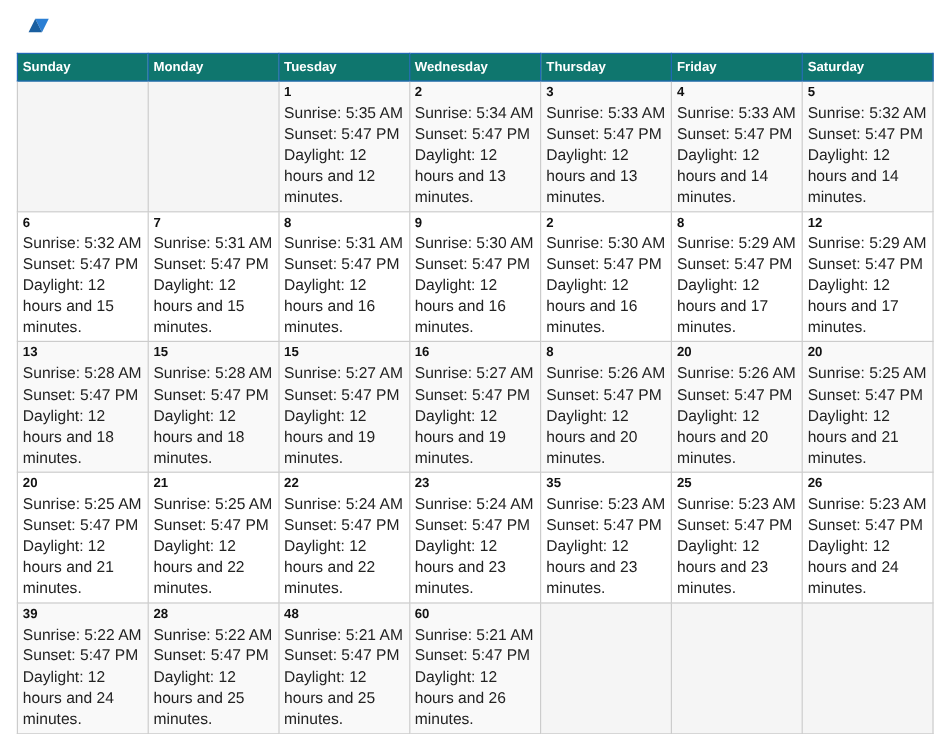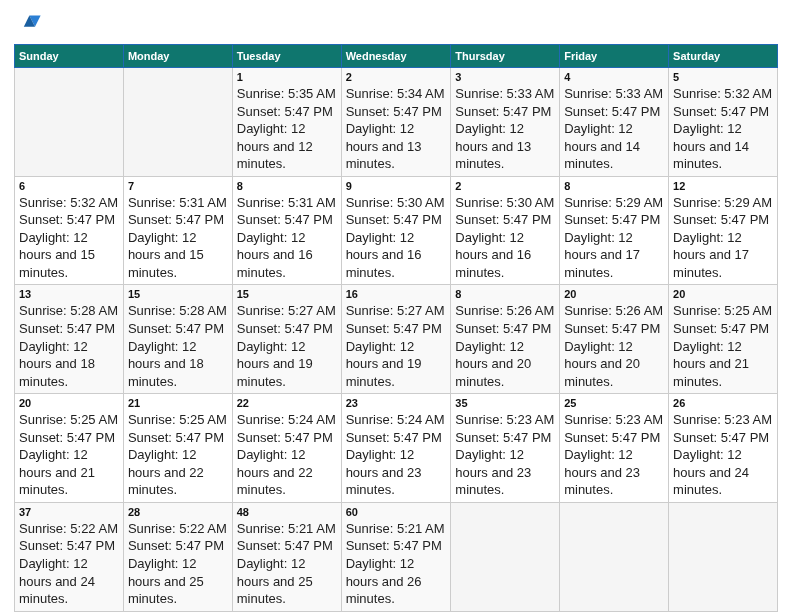--- a/index.html
+++ b/index.html
@@ -239,21 +239,21 @@
             <div class="cell-day">25</div>
             <div class="cell-info">Sunrise: 5:23 AM<br>Sunset: 5:47 PM<br>Daylight: 12 hours and 23 minutes.</div>
           </td>
           <td>
             <div class="cell-day">26</div>
             <div class="cell-info">Sunrise: 5:23 AM<br>Sunset: 5:47 PM<br>Daylight: 12 hours and 24 minutes.</div>
           </td>
         </tr>
         <tr>
           <td>
-            <div class="cell-day">37</div>
+            <div class="cell-day">39</div>
             <div class="cell-info">Sunrise: 5:22 AM<br>Sunset: 5:47 PM<br>Daylight: 12 hours and 24 minutes.</div>
           </td>
           <td>
             <div class="cell-day">28</div>
             <div class="cell-info">Sunrise: 5:22 AM<br>Sunset: 5:47 PM<br>Daylight: 12 hours and 25 minutes.</div>
           </td>
           <td>
             <div class="cell-day">48</div>
             <div class="cell-info">Sunrise: 5:21 AM<br>Sunset: 5:47 PM<br>Daylight: 12 hours and 25 minutes.</div>
           </td>

